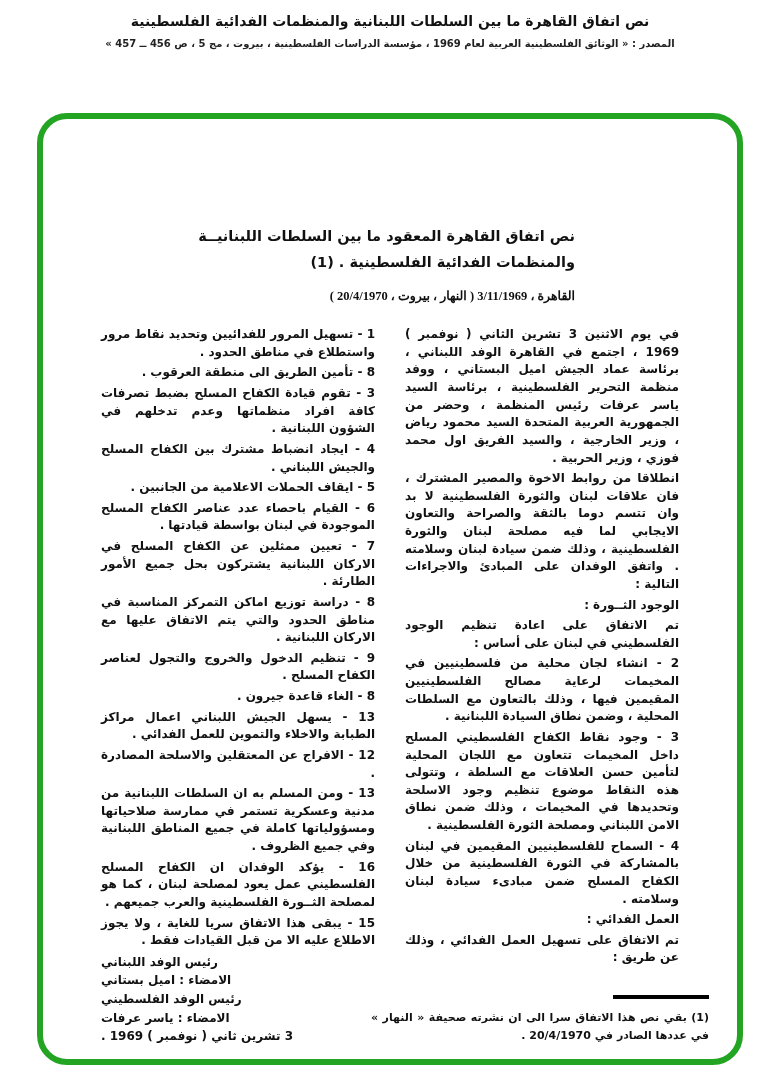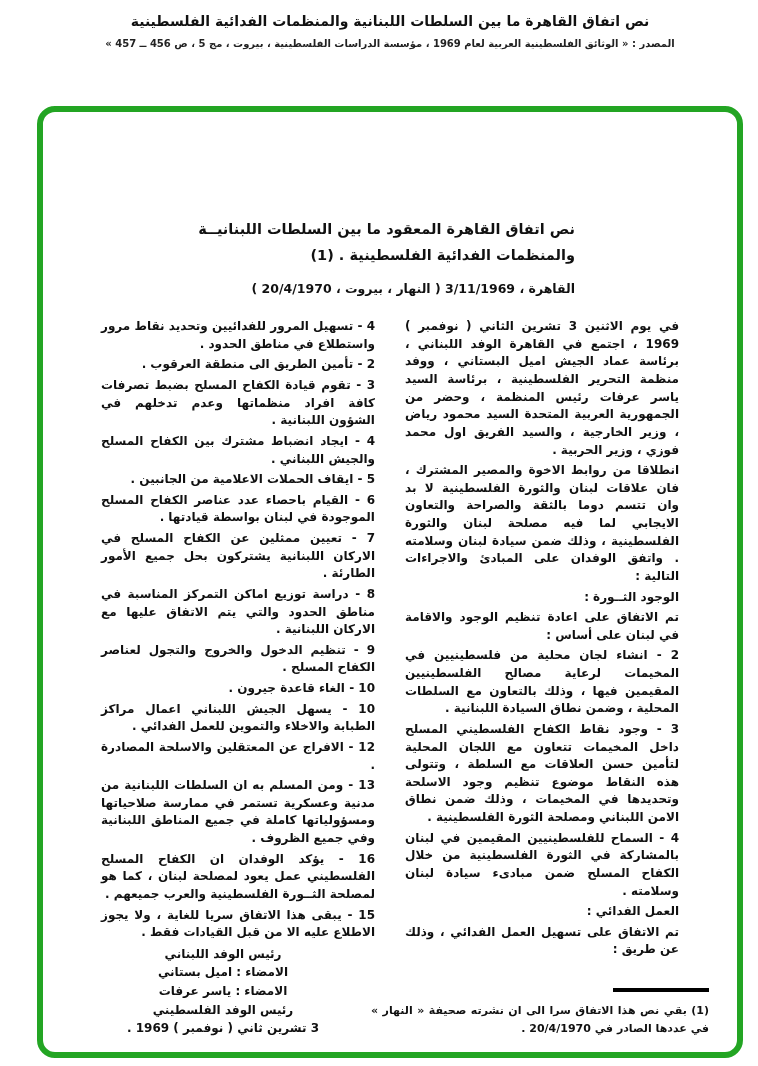--- a/index.html
+++ b/index.html
@@ -10,48 +10,48 @@
     color:var(--ink,#111111);
     overflow:hidden;
   }
   .page { position:relative; width:758px; height:996px; background:var(--paper,#ffffff);margin-left:11px; }
 
   .page-header { text-align:center; padding-top:13px; direction:rtl; }
   .hdr-title { font-size:14px; font-weight:bold; letter-spacing:0; }
   .hdr-source { font-size:10px; font-weight:bold; margin-top:9px; color:#222; }
 
   .green-frame {
-    position:absolute; left:26px; top:106px;
+    position:absolute; left:26px; top:113px;
     width:706px; height:952px;
     border:6px solid var(--frame_green,#23a523);
-    border-radius:18px;
+    border-radius:30px;
     background:var(--paper,#ffffff);
   }
   .doc-inner {
     position:relative; width:100%; height:100%;
     padding:104px 58px 18px 58px;
     direction:rtl;
   }
 
   .agreement-title {
     text-align:right; margin-left:0; margin-right:104px;
     font-weight:bold; font-size:14.5px; line-height:1.8;
   }
   .dateline {
     text-align:right; margin-right:104px; margin-top:13px;
-    font-weight:bold; font-size:12.5px;
+    font-weight:bold; font-size:12.5px;font-family:Liberation Serif, serif;
   }
 
   .columns { display:flex; gap:30px; margin-top:22px; }
   .col { flex:1; min-width:0; font-size:12px; font-weight:bold; line-height:1.47; text-align:justify; }
   .col .item { margin-bottom:3px; }
 
   .signatures { margin-top:3px; }
   .signatures .sig-line {
-    text-align:center; padding-right:30px;
+    text-align:left; padding-right:30px;
     font-size:12px; font-weight:bold; line-height:1.55;
   }
 
   .footnote-area {
     position:absolute; bottom:14px; right:28px;
     width:338px; direction:rtl;
   }
   .footnote-rule { width:96px; height:4px; background:#000; margin-bottom:10px; }
   .footnote { font-size:11px; font-weight:bold; line-height:1.65; text-align:justify; }
 </style>
@@ -73,51 +73,51 @@
         <div>والمنظمات الفدائية الفلسطينية . (1)</div>
       </div>
 
       <div class="dateline">القاهرة ، 3/11/1969 ( النهار ، بيروت ، 20/4/1970 )</div>
 
       <div class="columns">
         <div class="col col-right">
             <p class="item">في يوم الاثنين 3 تشرين الثاني ( نوفمبر ) 1969 ، اجتمع في القاهرة الوفد اللبناني ، برئاسة عماد الجيش اميل البستاني ، ووفد منظمة التحرير الفلسطينية ، برئاسة السيد ياسر عرفات رئيس المنظمة ، وحضر من الجمهورية العربية المتحدة السيد محمود رياض ، وزير الخارجية ، والسيد الفريق اول محمد فوزي ، وزير الحربية .</p>
             <p class="item">انطلاقا من روابط الاخوة والمصير المشترك ، فان علاقات لبنان والثورة الفلسطينية لا بد وان تتسم دوما بالثقة والصراحة والتعاون الايجابي لما فيه مصلحة لبنان والثورة الفلسطينية ، وذلك ضمن سيادة لبنان وسلامته . واتفق الوفدان على المبادئ والاجراءات التالية :</p>
             <p class="item">الوجود الثــورة :</p>
-            <p class="item">تم الاتفاق على اعادة تنظيم الوجود والاقامة في لبنان على أساس :</p>
+            <p class="item">تم الاتفاق على اعادة تنظيم الوجود الفلسطيني في لبنان على أساس :</p>
             <p class="item">2 - انشاء لجان محلية من فلسطينيين في المخيمات لرعاية مصالح الفلسطينيين المقيمين فيها ، وذلك بالتعاون مع السلطات المحلية ، وضمن نطاق السيادة اللبنانية .</p>
             <p class="item">3 - وجود نقاط الكفاح الفلسطيني المسلح داخل المخيمات تتعاون مع اللجان المحلية لتأمين حسن العلاقات مع السلطة ، وتتولى هذه النقاط موضوع تنظيم وجود الاسلحة وتحديدها في المخيمات ، وذلك ضمن نطاق الامن اللبناني ومصلحة الثورة الفلسطينية .</p>
             <p class="item">4 - السماح للفلسطينيين المقيمين في لبنان بالمشاركة في الثورة الفلسطينية من خلال الكفاح المسلح ضمن مبادىء سيادة لبنان وسلامته .</p>
             <p class="item">العمل الفدائي :</p>
             <p class="item">تم الاتفاق على تسهيل العمل الفدائي ، وذلك عن طريق :</p>
           </div>
 
         <div class="col col-left">
           <div>
-              <p class="item">4 - تسهيل المرور للفدائيين وتحديد نقاط مرور واستطلاع في مناطق الحدود .</p>
-              <p class="item">2 - تأمين الطريق الى منطقة العرقوب .</p>
+              <p class="item">1 - تسهيل المرور للفدائيين وتحديد نقاط مرور واستطلاع في مناطق الحدود .</p>
+              <p class="item">8 - تأمين الطريق الى منطقة العرقوب .</p>
               <p class="item">3 - تقوم قيادة الكفاح المسلح بضبط تصرفات كافة افراد منظماتها وعدم تدخلهم في الشؤون اللبنانية .</p>
               <p class="item">4 - ايجاد انضباط مشترك بين الكفاح المسلح والجيش اللبناني .</p>
               <p class="item">5 - ايقاف الحملات الاعلامية من الجانبين .</p>
               <p class="item">6 - القيام باحصاء عدد عناصر الكفاح المسلح الموجودة في لبنان بواسطة قيادتها .</p>
               <p class="item">7 - تعيين ممثلين عن الكفاح المسلح في الاركان اللبنانية يشتركون بحل جميع الأمور الطارئة .</p>
               <p class="item">8 - دراسة توزيع اماكن التمركز المناسبة في مناطق الحدود والتي يتم الاتفاق عليها مع الاركان اللبنانية .</p>
               <p class="item">9 - تنظيم الدخول والخروج والتجول لعناصر الكفاح المسلح .</p>
-              <p class="item">10 - الغاء قاعدة جيرون .</p>
-              <p class="item">10 - يسهل الجيش اللبناني اعمال مراكز الطبابة والاخلاء والتموين للعمل الفدائي .</p>
+              <p class="item">8 - الغاء قاعدة جيرون .</p>
+              <p class="item">13 - يسهل الجيش اللبناني اعمال مراكز الطبابة والاخلاء والتموين للعمل الفدائي .</p>
               <p class="item">12 - الافراج عن المعتقلين والاسلحة المصادرة .</p>
               <p class="item">13 - ومن المسلم به ان السلطات اللبنانية من مدنية وعسكرية تستمر في ممارسة صلاحياتها ومسؤولياتها كاملة في جميع المناطق اللبنانية وفي جميع الظروف .</p>
               <p class="item">16 - يؤكد الوفدان ان الكفاح المسلح الفلسطيني عمل يعود لمصلحة لبنان ، كما هو لمصلحة الثــورة الفلسطينية والعرب جميعهم .</p>
               <p class="item">15 - يبقى هذا الاتفاق سريا للغاية ، ولا يجوز الاطلاع عليه الا من قبل القيادات فقط .</p>
             </div>
           <div class="signatures">
               <p class="sig-line">رئيس الوفد اللبناني</p>
               <p class="sig-line">الامضاء : اميل بستاني</p>
+              <p class="sig-line">رئيس الوفد الفلسطيني</p>
               <p class="sig-line">الامضاء : ياسر عرفات</p>
-              <p class="sig-line">رئيس الوفد الفلسطيني</p>
               <p class="sig-line">3 تشرين ثاني ( نوفمبر ) 1969 .</p>
             </div>
         </div>
       </div>
 
       <div class="footnote-area">
         <div class="footnote-rule"></div>
         <div class="footnote">(1) بقي نص هذا الاتفاق سرا الى ان نشرته صحيفة « النهار » في عددها الصادر في 20/4/1970 .</div>
       </div>
 

